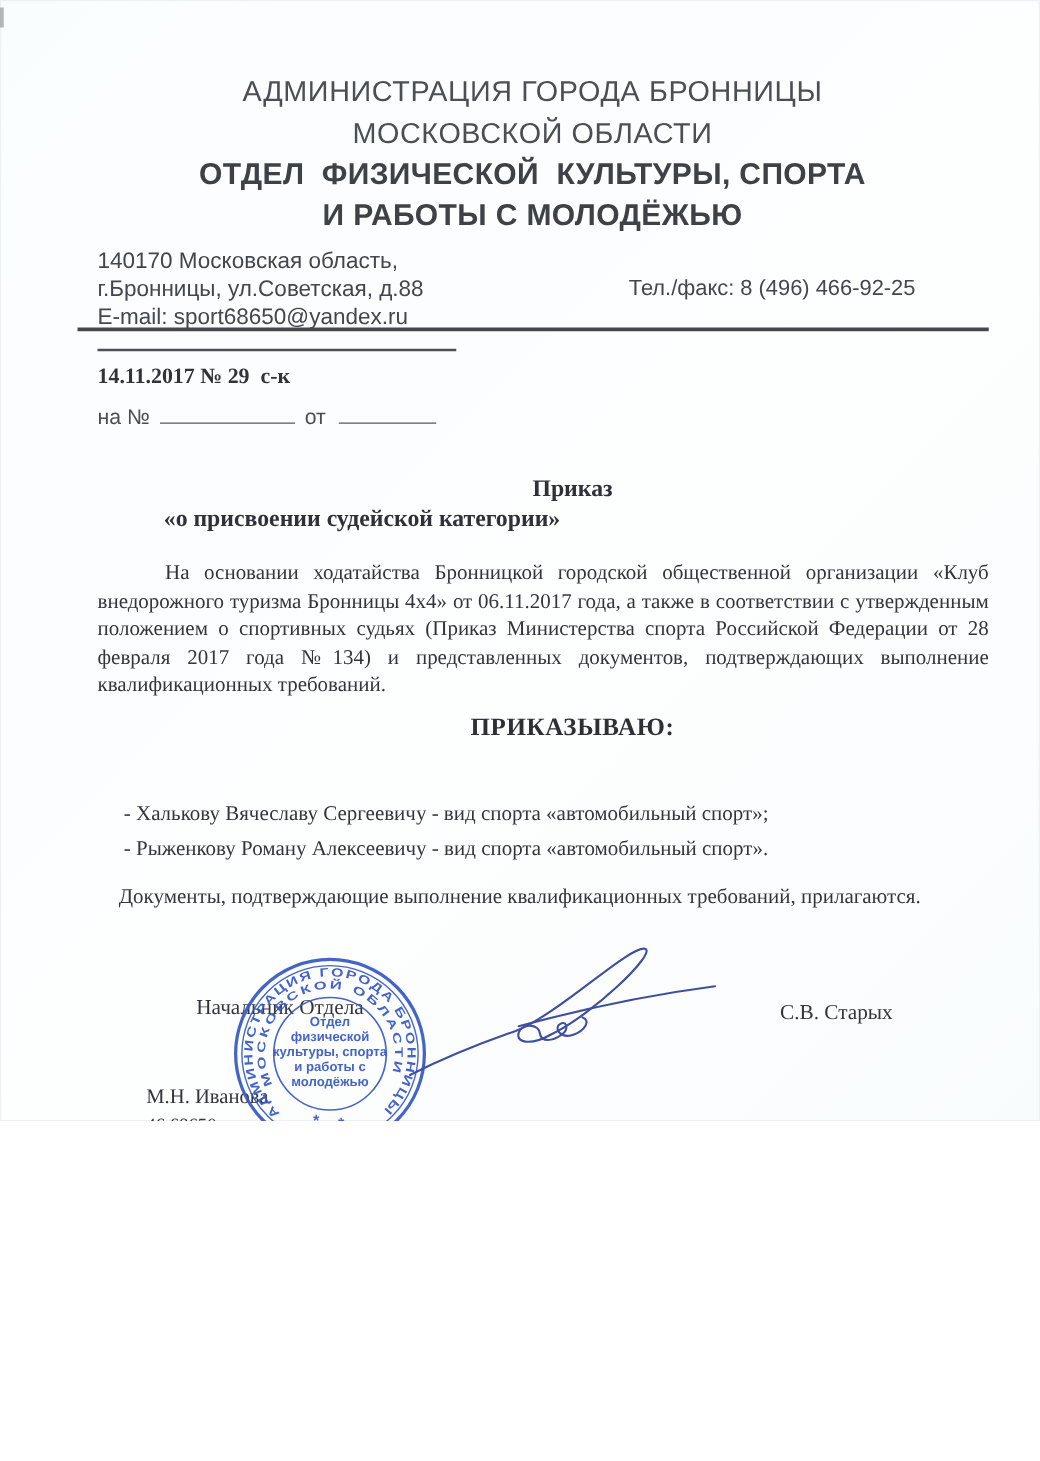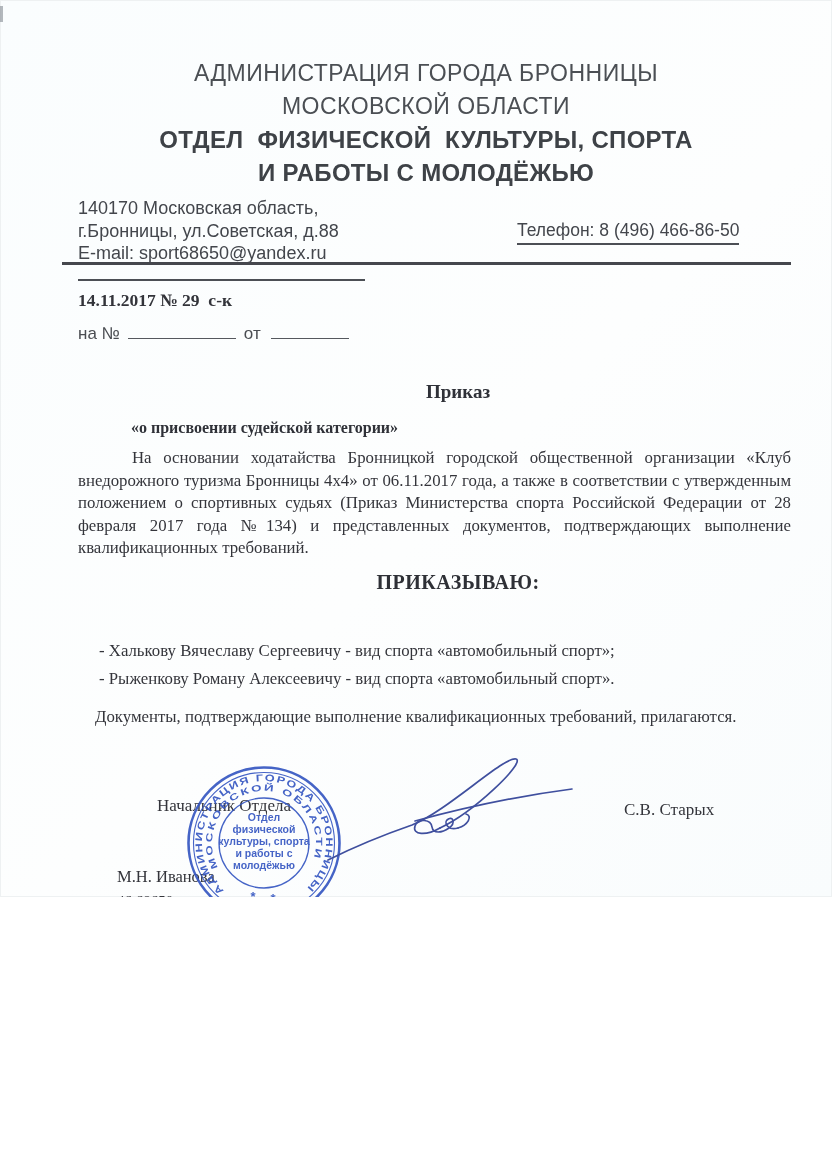--- a/index.html
+++ b/index.html
@@ -22,22 +22,22 @@
   .rule{position:absolute;left:62px;top:262px;width:729px;height:3px;background:#45474d;}
   
   .refdate{position:absolute;left:78px;top:290px;font-family:"Liberation Serif",serif;font-weight:bold;font-size:17.5px;color:#33343a;}
   .nano{position:absolute;left:78px;top:323px;font-size:17px;color:#4a4d52;}
   .blank{display:inline-block;height:15px;border-bottom:1.6px solid #55585e;vertical-align:baseline;}
   .blank-no{width:108px;margin:0 8px 0 8px;}
   .blank-ot{width:78px;margin-left:10px;}
   
   .title1{position:absolute;left:130px;top:381px;width:656px;text-align:center;
     font-family:"Liberation Serif",serif;font-weight:bold;font-size:19px;color:#2f3138;}
-  .title2{position:absolute;left:131px;top:419px;
-    font-family:"Liberation Serif",serif;font-weight:bold;font-size:16px;color:#2f3138;}
+  .title2{position:absolute;left:131px;top:405px;
+    font-family:"Liberation Serif",serif;font-weight:bold;font-size:19px;color:#2f3138;}
   
   .para{position:absolute;left:78px;top:447px;width:713px;
     font-family:"Liberation Serif",serif;font-size:16.8px;line-height:22.5px;
     text-align:justify;text-indent:54px;color:#34353b;}
   .decree{position:absolute;left:130px;top:571px;width:656px;text-align:center;
     font-family:"Liberation Serif",serif;font-weight:bold;font-size:20px;letter-spacing:.5px;color:#2e3036;}
   .serifline{position:absolute;font-family:"Liberation Serif",serif;font-size:16.8px;color:#34353b;}
   .item1{left:95px;top:612px;}
   .item2{left:99px;top:641px;}
   .item3{left:99px;top:669px;}
@@ -70,21 +70,21 @@
     <div class="hdr-l3 pre">ОТДЕЛ  ФИЗИЧЕСКОЙ  КУЛЬТУРЫ, СПОРТА</div>
     <div class="hdr-l4">И РАБОТЫ С МОЛОДЁЖЬЮ</div>
   </div>
 
   <div class="addr">
     <div>140170 Московская область,</div>
     <div>г.Бронницы, ул.Советская, д.88</div>
     <div><span class="addr-email">E-mail: sport68650@yandex.ru</span></div>
   </div>
   <div class="phones">
-    <div><span class="ph2">Телефон: 8 (496) 466-86-50</span></div>
+    <div>Тел./факс: 8 (496) 466-92-25</div>
   </div>
   <div class="rule"></div>
 
   <div class="refdate pre">14.11.2017 № 29  с-к</div>
   <div class="nano">
     <span>на №</span><span class="blank blank-no"></span><span>от</span><span class="blank blank-ot"></span>
   </div>
 
   <div class="title1">Приказ</div>
   <div class="title2">«о присвоении судейской категории»</div>

